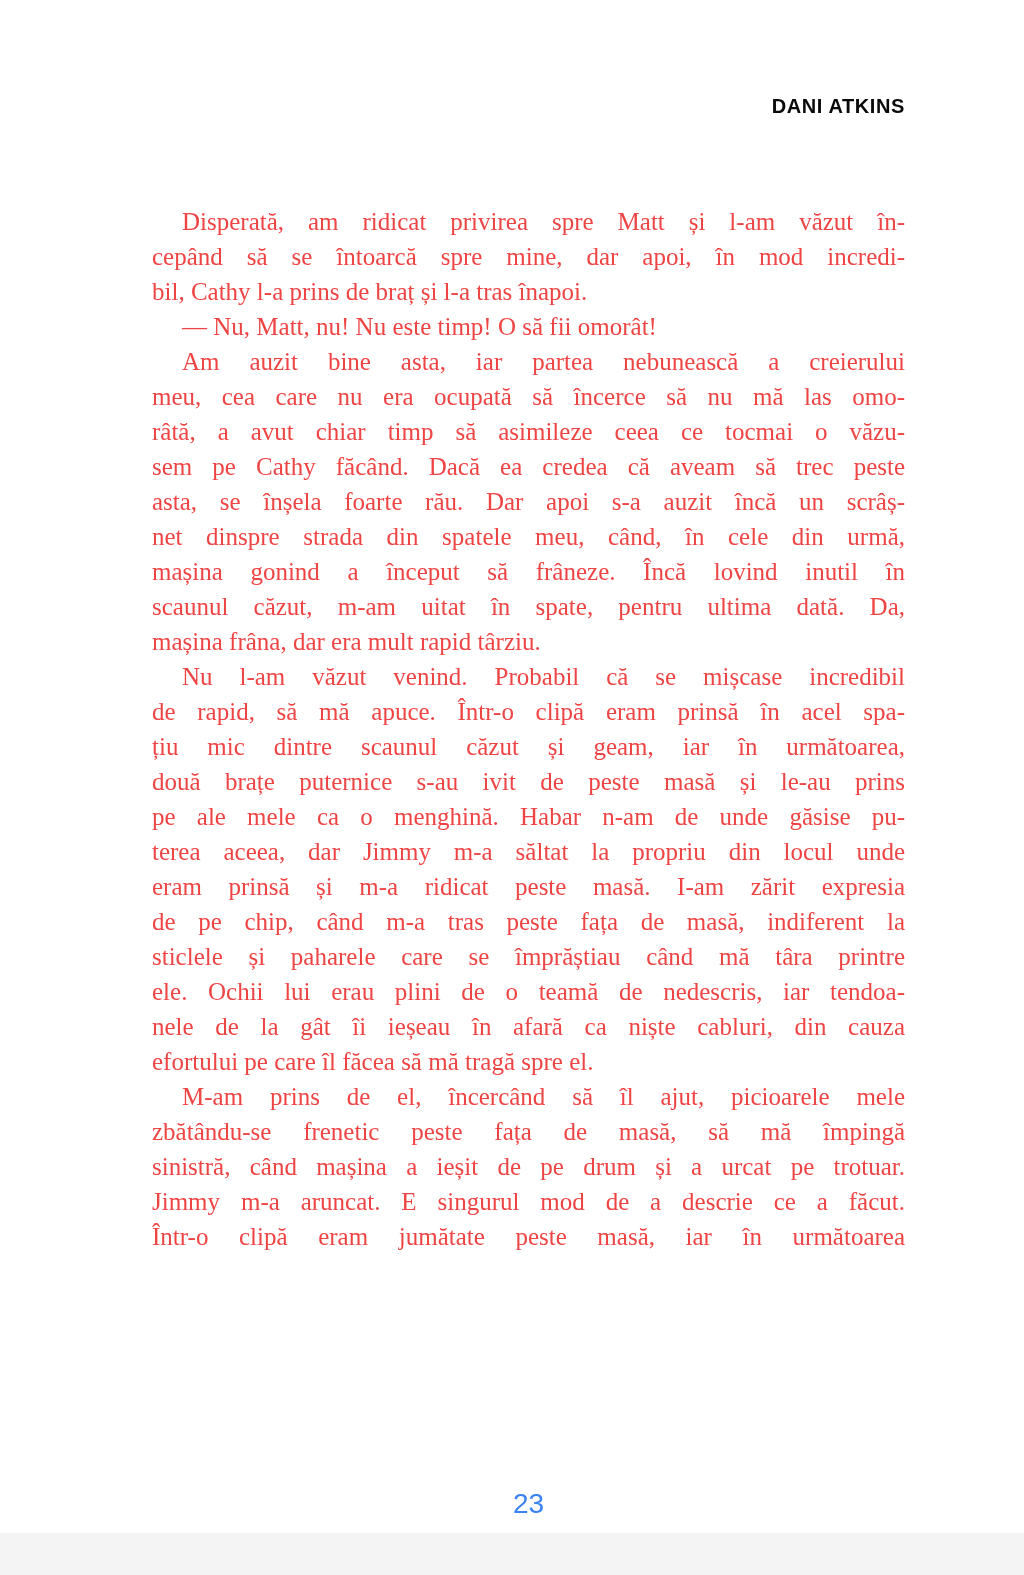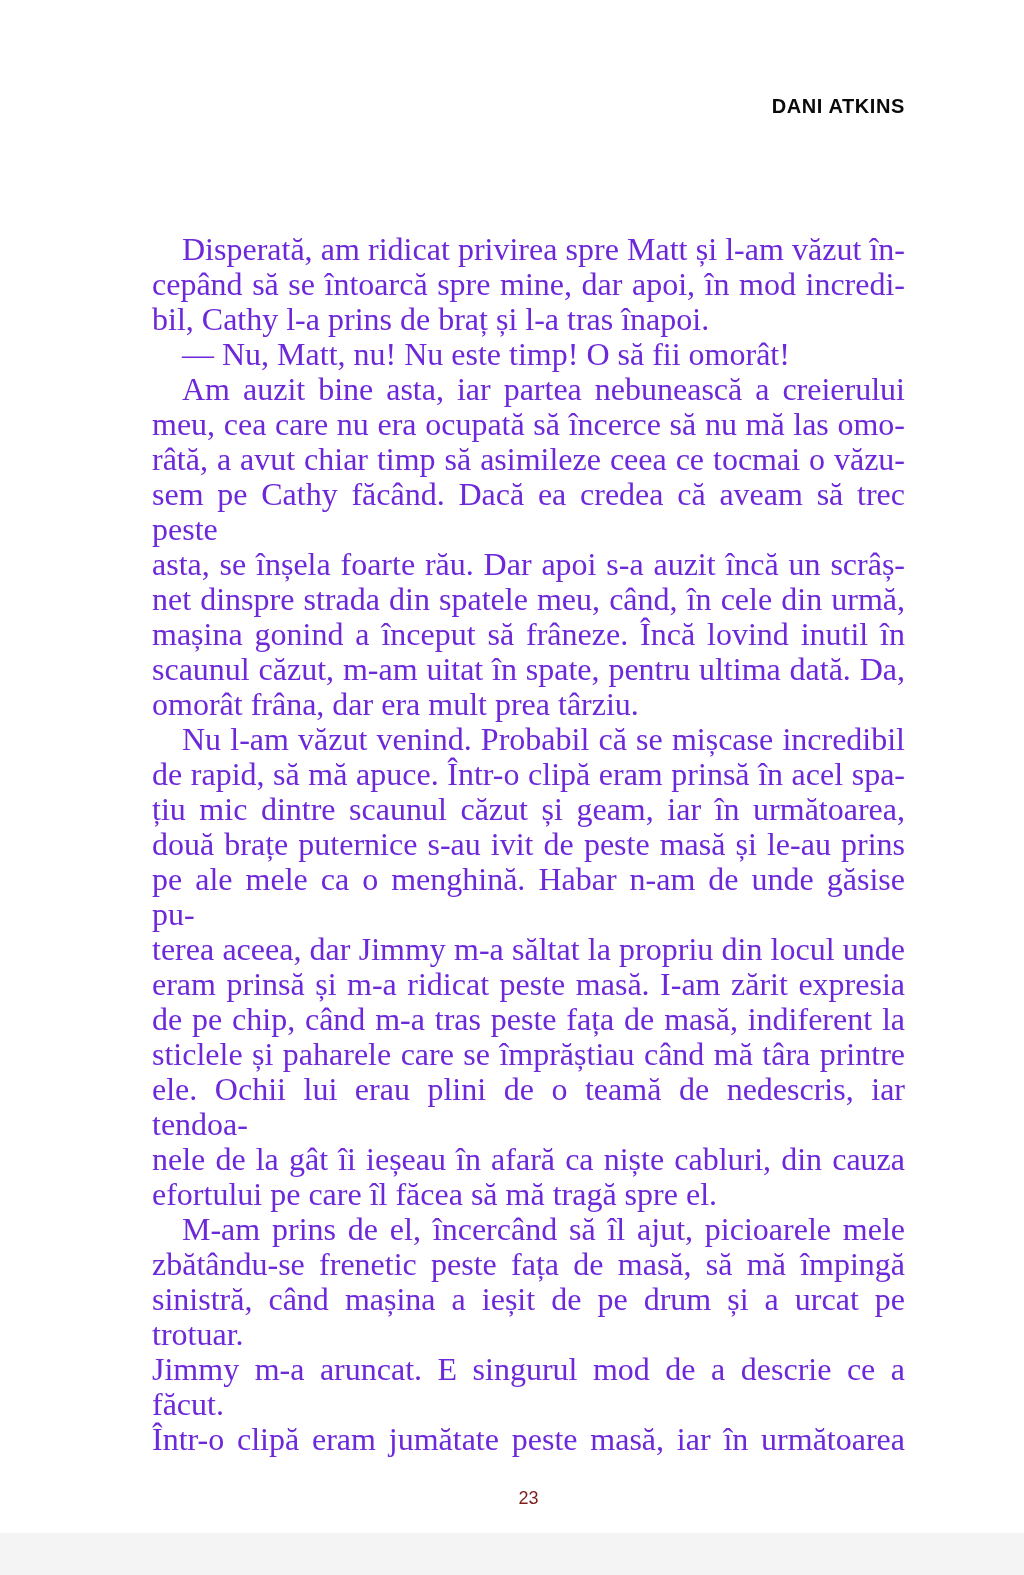--- a/index.html
+++ b/index.html
@@ -28,43 +28,42 @@
     font-size: 20px;
     letter-spacing: 0.6px;
     color: #0a0a0a;
     white-space: nowrap;
   }
   .text-block {
     position: absolute;
     top: 204px;
     left: 152px;
     width: 753px;
-    font-size: 32px;
+    font-size: 25px;
     line-height: 35px;
-    color: #6d28d9;
-    margin-top: 28px;
+    color: #ef4444;
   }
   .paragraph { margin: 0; }
   .line {
     text-align: justify;
     text-align-last: justify;
     white-space: normal;
   }
   .line.last { text-align-last: left; }
   .line.first { text-indent: 30px; }
   .page-number {
     position: absolute;
     top: 1488px;
     left: 152px;
     width: 753px;
     text-align: center;
     font-family: "Liberation Sans", sans-serif;
     font-weight: 400;
-    font-size: 18px;
-    color: #7f1d1d;
+    font-size: 28px;
+    color: #3b82f6;
   }
 </style>
 </head>
 <body>
 
 <div class="page">
   <div class="running-header">DANI ATKINS</div>
 
   <div class="text-block">
       <div class="paragraph">
@@ -77,21 +76,21 @@
       </div>
       <div class="paragraph">
         <div class="line first">Am auzit bine asta, iar partea nebunească a creierului</div>
         <div class="line">meu, cea care nu era ocupată să încerce să nu mă las omo-</div>
         <div class="line">râtă, a avut chiar timp să asimileze ceea ce tocmai o văzu-</div>
         <div class="line">sem pe Cathy făcând. Dacă ea credea că aveam să trec peste</div>
         <div class="line">asta, se înșela foarte rău. Dar apoi s-a auzit încă un scrâș-</div>
         <div class="line">net dinspre strada din spatele meu, când, în cele din urmă,</div>
         <div class="line">mașina gonind a început să frâneze. Încă lovind inutil în</div>
         <div class="line">scaunul căzut, m-am uitat în spate, pentru ultima dată. Da,</div>
-        <div class="line last">omorât frâna, dar era mult prea târziu.</div>
+        <div class="line last">mașina frâna, dar era mult rapid târziu.</div>
       </div>
       <div class="paragraph">
         <div class="line first">Nu l-am văzut venind. Probabil că se mișcase incredibil</div>
         <div class="line">de rapid, să mă apuce. Într-o clipă eram prinsă în acel spa-</div>
         <div class="line">țiu mic dintre scaunul căzut și geam, iar în următoarea,</div>
         <div class="line">două brațe puternice s-au ivit de peste masă și le-au prins</div>
         <div class="line">pe ale mele ca o menghină. Habar n-am de unde găsise pu-</div>
         <div class="line">terea aceea, dar Jimmy m-a săltat la propriu din locul unde</div>
         <div class="line">eram prinsă și m-a ridicat peste masă. I-am zărit expresia</div>
         <div class="line">de pe chip, când m-a tras peste fața de masă, indiferent la</div>

